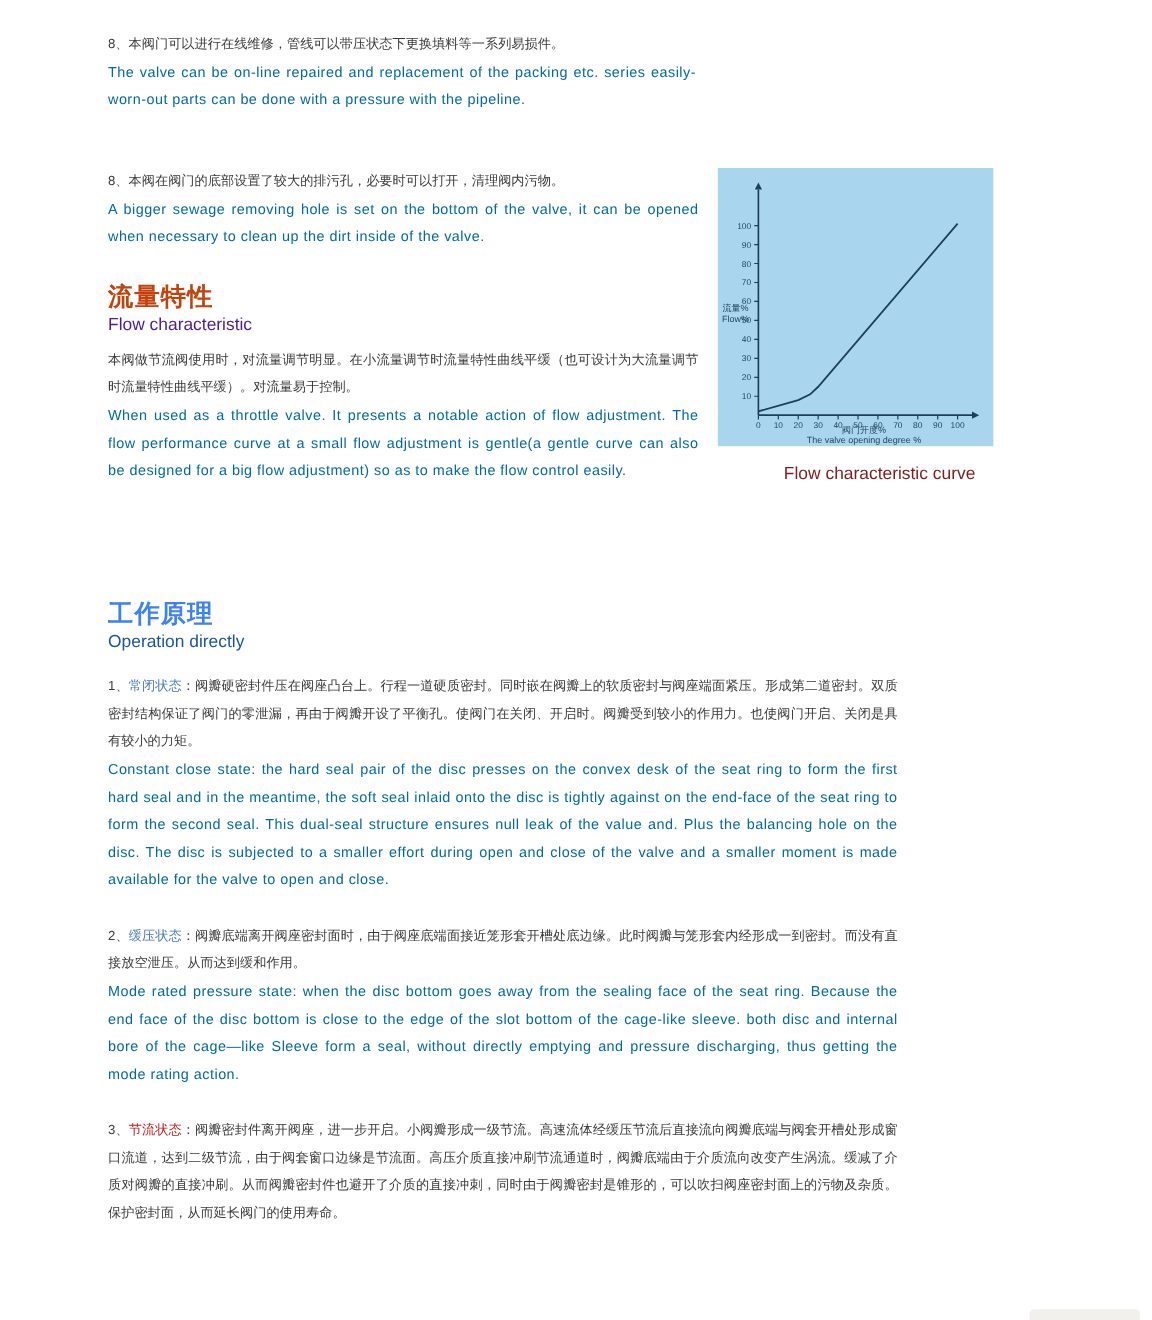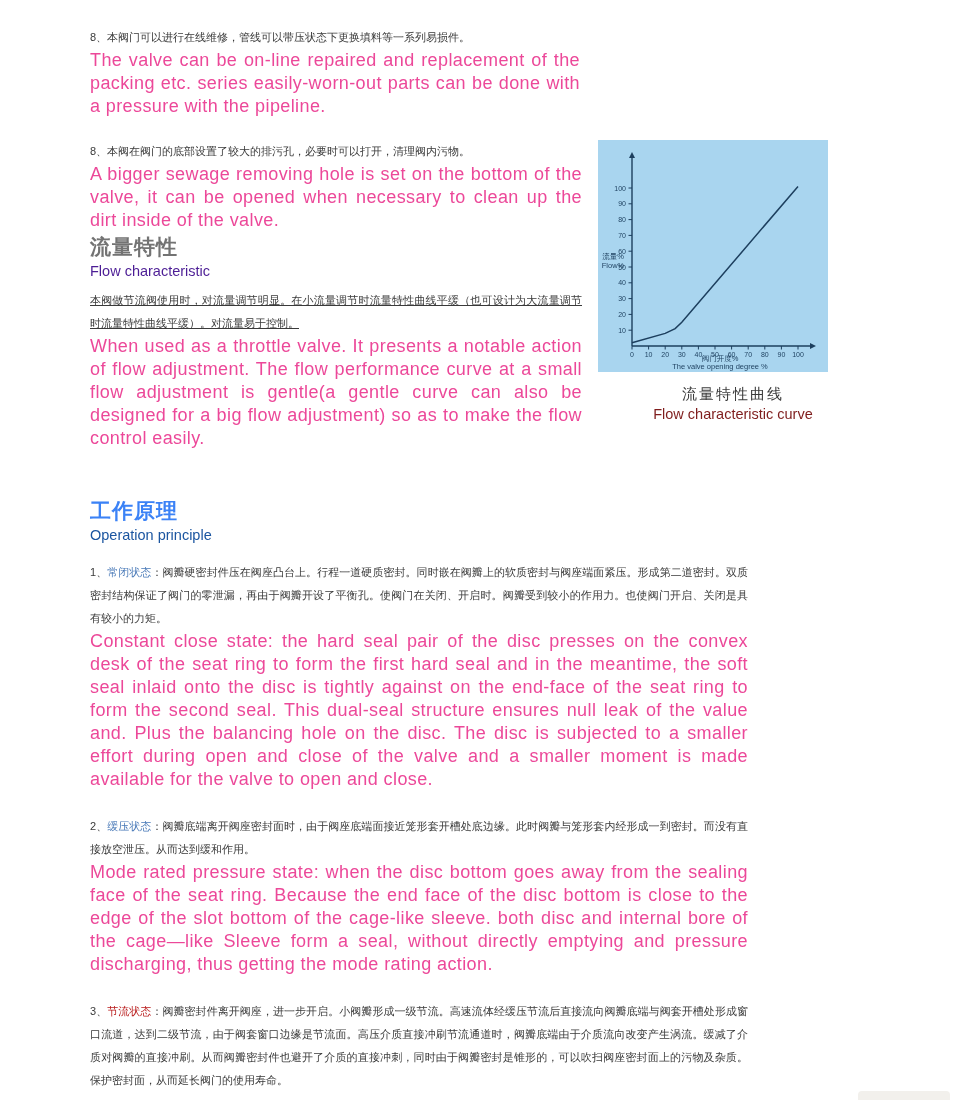--- a/index.html
+++ b/index.html
@@ -1,21 +1,21 @@
 <!DOCTYPE html>
 <html><head>
 <meta charset="utf-8">
 <style>
   * { margin: 0; padding: 0; box-sizing: border-box; }
   html, body { width: 960px; height: 1100px; background: #ffffff;
     font-family: "Liberation Sans", "DejaVu Sans", sans-serif; color: #3d3d3d; }
   .abs { position: absolute; }
 
   .para-zh { font-size: 11px; line-height: 23px; text-align: justify; color: #3a3a3a; }
-  .para-en { font-size: 18px; line-height: 23px; text-align: justify; color: #ec4899;
+  .para-en { font-size: 12px; line-height: 23px; text-align: justify; color: #0369a1;
              letter-spacing: 0.4px; }
 
   .sec-head-zh { font-size: 21px; font-weight: bold; letter-spacing: 1px; }
   .sec-head-en { font-size: 14.5px; margin-top: 2px; }
 
   .num { color: #3a3a3a; }
   .kw  { }
 
   .chart-wrap { width: 208px; height: 232px; }
   .chart-caption { text-align: center; }
@@ -31,23 +31,23 @@
   <p class="para-zh">8、本阀门可以进行在线维修，管线可以带压状态下更换填料等一系列易损件。</p>
   <p class="para-en">The valve can be on-line repaired and replacement of the packing etc. series easily-worn-out parts can be done with a pressure with the pipeline.</p>
 </div>
 
 <div class="abs" style="left:90px; top:140px; width:492px;">
   <p class="para-zh">8、本阀在阀门的底部设置了较大的排污孔，必要时可以打开，清理阀内污物。</p>
   <p class="para-en">A bigger sewage removing hole is set on the bottom of the valve, it can be opened when necessary to clean up the dirt inside of the valve.</p>
 </div>
 
 <div class="abs" style="left:90px; top:233px; width:492px;">
-  <div class="sec-head-zh" style="color:#737373;">流量特性</div>
+  <div class="sec-head-zh" style="color:#c2410c;">流量特性</div>
   <div class="sec-head-en" style="color:#4c1d95;">Flow characteristic</div>
-  <p class="para-zh" style="margin-top:10px;text-decoration:underline;">本阀做节流阀使用时，对流量调节明显。在小流量调节时流量特性曲线平缓（也可设计为大流量调节时流量特性曲线平缓）。对流量易于控制。</p>
+  <p class="para-zh" style="margin-top:10px;">本阀做节流阀使用时，对流量调节明显。在小流量调节时流量特性曲线平缓（也可设计为大流量调节时流量特性曲线平缓）。对流量易于控制。</p>
   <p class="para-en">When used as a throttle valve. It presents a notable action of flow adjustment. The flow performance curve at a small flow adjustment is gentle(a gentle curve can also be designed for a big flow adjustment) so as to make the flow control easily.</p>
 </div>
 
 <div class="abs chart-wrap" style="left:598px; top:140px;">
   <svg id="chart-plot" width="230" height="232" viewBox="0 0 230 232" xmlns="http://www.w3.org/2000/svg">
     <rect x="0" y="0" width="230" height="232" fill="#a9d5ef"></rect>
 
     <line x1="34" y1="206" x2="212" y2="206" stroke="#1d3f5e" stroke-width="1.4"></line>
     <line x1="34" y1="206" x2="34" y2="18" stroke="#1d3f5e" stroke-width="1.4"></line>
     <polygon points="212,203 212,209 218,206" fill="#1d3f5e"></polygon>
@@ -100,27 +100,26 @@
       </g>
 
     <text x="15" y="119" font-size="7.5" fill="#1d3f5e" text-anchor="middle">流量%</text>
     <text x="15" y="128" font-size="7.5" fill="#1d3f5e" text-anchor="middle">Flow%</text>
     <text x="122" y="221" font-size="7.5" fill="#1d3f5e" text-anchor="middle">阀门开度%</text>
     <text x="122" y="229" font-size="7.5" fill="#1d3f5e" text-anchor="middle">The valve opening degree %</text>
   </svg>
 </div>
 
 <div class="abs chart-caption" style="left:598px; top:385px; width:270px;">
-  <div class="cap-zh">流量特性曲线</div>
   <div class="cap-en">Flow characteristic curve</div>
 </div>
 
 <div class="abs" style="left:90px; top:497px; width:658px;">
   <div class="sec-head-zh" style="color:#3b82f6;">工作原理</div>
-  <div class="sec-head-en" style="color:#1b55a0;">Operation principle</div>
+  <div class="sec-head-en" style="color:#1b55a0;">Operation directly</div>
 
   <div style="margin-top:18px;">
     <p class="para-zh"><span class="num">1、</span><span class="kw" style="color:#4a7ab8;">常闭状态</span><span>：阀瓣硬密封件压在阀座凸台上。行程一道硬质密封。同时嵌在阀瓣上的软质密封与阀座端面紧压。形成第二道密封。双质密封结构保证了阀门的零泄漏，再由于阀瓣开设了平衡孔。使阀门在关闭、开启时。阀瓣受到较小的作用力。也使阀门开启、关闭是具有较小的力矩。</span></p>
     <p class="para-en">Constant close state: the hard seal pair of the disc presses on the convex desk of the seat ring to form the first hard seal and in the meantime, the soft seal inlaid onto the disc is tightly against on the end-face of the seat ring to form the second seal. This dual-seal structure ensures null leak of the value and. Plus the balancing hole on the disc. The disc is subjected to a smaller effort during open and close of the valve and a smaller moment is made available for the valve to open and close.</p>
   </div>
 
   <div style="margin-top:24px;">
     <p class="para-zh"><span class="num">2、</span><span class="kw" style="color:#4a7ab8;">缓压状态</span><span>：阀瓣底端离开阀座密封面时，由于阀座底端面接近笼形套开槽处底边缘。此时阀瓣与笼形套内经形成一到密封。而没有直接放空泄压。从而达到缓和作用。</span></p>
     <p class="para-en">Mode rated pressure state: when the disc bottom goes away from the sealing face of the seat ring. Because the end face of the disc bottom is close to the edge of the slot bottom of the cage-like sleeve. both disc and internal bore of the cage—like Sleeve form a seal, without directly emptying and pressure discharging, thus getting the mode rating action.</p>
   </div>

